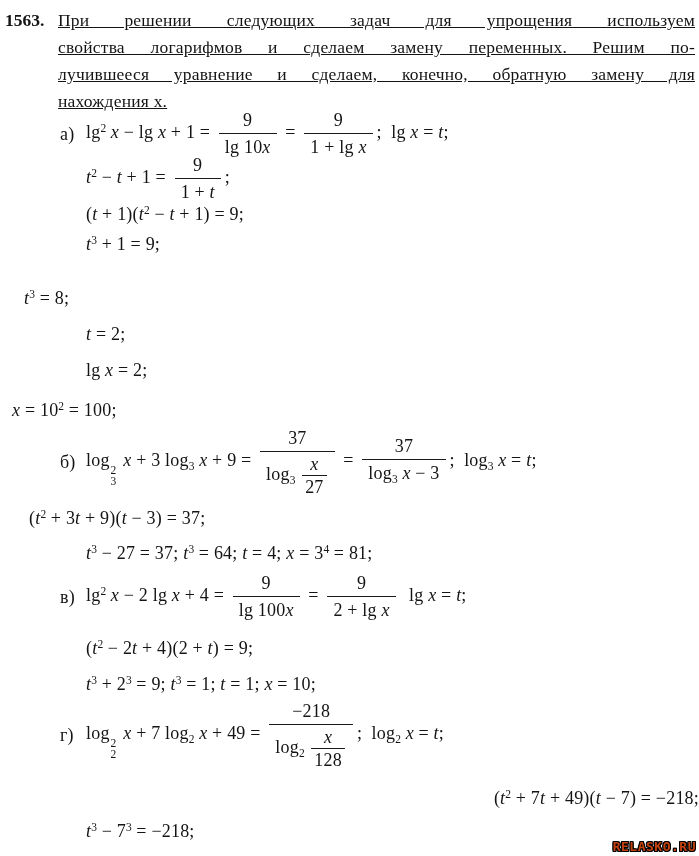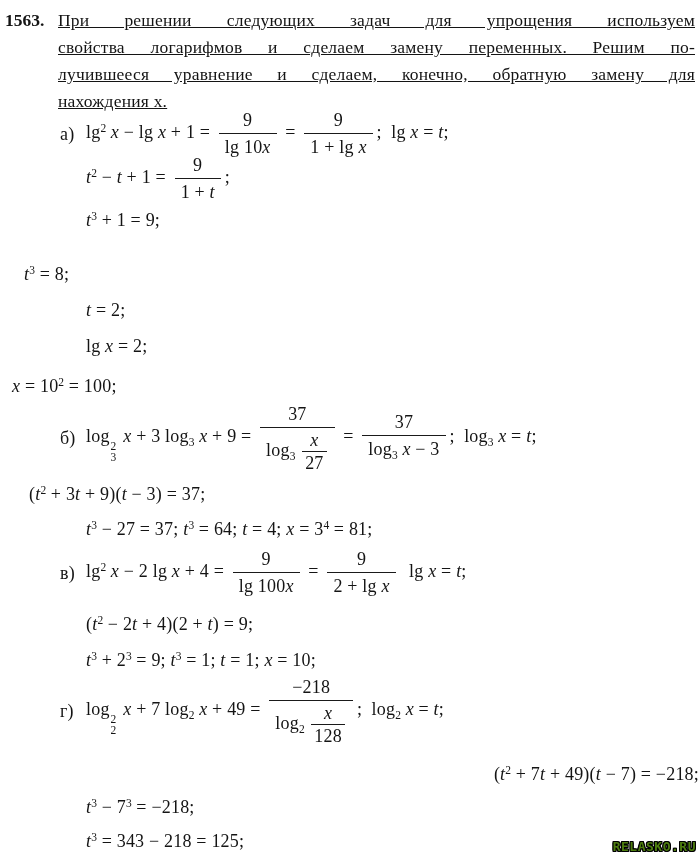--- a/index.html
+++ b/index.html
@@ -88,21 +88,21 @@
   .frac .frac .fden { padding: 1px 3px 0; }
   
   .watermark {
     position: absolute;
     right: 3px;
     bottom: 2px;
     font-family: "DejaVu Sans Mono", monospace;
     font-size: 13px;
     font-weight: 700;
     letter-spacing: 0.5px;
-    color: #4d7c0f;
+    color: #c2410c;
     text-shadow:
       -1px -1px 0 #000, 1px -1px 0 #000,
       -1px 1px 0 #000, 1px 1px 0 #000,
       0 -1px 0 #000, 0 1px 0 #000,
       -1px 0 0 #000, 1px 0 0 #000;
   }
 </style>
 </head>
 <body>
 
@@ -114,20 +114,21 @@
         <div class="stmt-line">При решении следующих задач для упрощения используем</div>
         <div class="stmt-line">свойства логарифмов и сделаем замену переменных. Решим по-</div>
         <div class="stmt-line">лучившееся уравнение и сделаем, конечно, обратную замену для</div>
         <div class="stmt-line">нахождения x.</div>
       </div>
   </div>
 
   <div id="solutions">
       <div class="math-line frac-line" style="margin-top: -6px;"><span class="line-label">а)</span><span class="line-content"><span class="rm">lg</span><span class="sup">2</span><span class="rm"> </span><span class="it">x</span><span class="rm"> − lg </span><span class="it">x</span><span class="rm"> + 1 = </span><span class="frac"><span class="fnum"><span class="rm">9</span></span><span class="fden"><span class="rm">lg 10</span><span class="it">x</span></span></span><span class="rm"> = </span><span class="frac"><span class="fnum"><span class="rm">9</span></span><span class="fden"><span class="rm">1 + lg </span><span class="it">x</span></span></span><span class="rm">;  lg </span><span class="it">x</span><span class="rm"> = </span><span class="it">t</span><span class="rm">;</span></span></div>
       <div class="math-line frac-line" style="margin-top: -4px;"><span class="line-content"><span class="it">t</span><span class="sup">2</span><span class="rm"> − </span><span class="it">t</span><span class="rm"> + 1 = </span><span class="frac"><span class="fnum"><span class="rm">9</span></span><span class="fden"><span class="rm">1 + </span><span class="it">t</span></span></span><span class="rm">;</span></span></div>
+      <div class="math-line" style="margin-top: -6px;"><span class="line-content"><span class="rm">(</span><span class="it">t</span><span class="rm"> + 1)(</span><span class="it">t</span><span class="sup">2</span><span class="rm"> − </span><span class="it">t</span><span class="rm"> + 1) = 9;</span></span></div>
       <div class="math-line" style="margin-top: 0px;"><span class="line-content"><span class="it">t</span><span class="sup">3</span><span class="rm"> + 1 = 9;</span></span></div>
       <div class="math-line" style="margin-top: 24px; padding-left: 24px;"><span class="line-content"><span class="it">t</span><span class="sup">3</span><span class="rm"> = 8;</span></span></div>
       <div class="math-line" style="margin-top: 10px;"><span class="line-content"><span class="it">t</span><span class="rm"> = 2;</span></span></div>
       <div class="math-line" style="margin-top: 10px;"><span class="line-content"><span class="rm">lg </span><span class="it">x</span><span class="rm"> = 2;</span></span></div>
       <div class="math-line" style="margin-top: 10px; padding-left: 12px;"><span class="line-content"><span class="it">x</span><span class="rm"> = 10</span><span class="sup">2</span><span class="rm"> = 100;</span></span></div>
       <div class="math-line frac-line" style="margin-top: 4px;"><span class="line-label">б)</span><span class="line-content"><span class="rm">log</span><span class="ss"><span class="s-sup">2</span><span class="s-sub">3</span></span><span class="rm"> </span><span class="it">x</span><span class="rm"> + 3 log</span><span class="sub">3</span><span class="rm"> </span><span class="it">x</span><span class="rm"> + 9 = </span><span class="frac"><span class="fnum"><span class="rm">37</span></span><span class="fden"><span class="rm">log</span><span class="sub">3</span><span class="rm"> </span><span class="frac"><span class="fnum"><span class="it">x</span></span><span class="fden"><span class="rm">27</span></span></span></span></span><span class="rm"> = </span><span class="frac"><span class="fnum"><span class="rm">37</span></span><span class="fden"><span class="rm">log</span><span class="sub">3</span><span class="rm"> </span><span class="it">x</span><span class="rm"> − 3</span></span></span><span class="rm">;  log</span><span class="sub">3</span><span class="rm"> </span><span class="it">x</span><span class="rm"> = </span><span class="it">t</span><span class="rm">;</span></span></div>
       <div class="math-line" style="margin-top: 4px; padding-left: 29px;"><span class="line-content"><span class="rm">(</span><span class="it">t</span><span class="sup">2</span><span class="rm"> + 3</span><span class="it">t</span><span class="rm"> + 9)(</span><span class="it">t</span><span class="rm"> − 3) = 37;</span></span></div>
       <div class="math-line" style="margin-top: 5px;"><span class="line-content"><span class="it">t</span><span class="sup">3</span><span class="rm"> − 27 = 37; </span><span class="it">t</span><span class="sup">3</span><span class="rm"> = 64; </span><span class="it">t</span><span class="rm"> = 4; </span><span class="it">x</span><span class="rm"> = 3</span><span class="sup">4</span><span class="rm"> = 81;</span></span></div>
       <div class="math-line frac-line" style="margin-top: 6px;"><span class="line-label">в)</span><span class="line-content"><span class="rm">lg</span><span class="sup">2</span><span class="rm"> </span><span class="it">x</span><span class="rm"> − 2 lg </span><span class="it">x</span><span class="rm"> + 4 = </span><span class="frac"><span class="fnum"><span class="rm">9</span></span><span class="fden"><span class="rm">lg 100</span><span class="it">x</span></span></span><span class="rm"> = </span><span class="frac"><span class="fnum"><span class="rm">9</span></span><span class="fden"><span class="rm">2 + lg </span><span class="it">x</span></span></span><span class="rm">  lg </span><span class="it">x</span><span class="rm"> = </span><span class="it">t</span><span class="rm">;</span></span></div>
       <div class="math-line" style="margin-top: 10px;"><span class="line-content"><span class="rm">(</span><span class="it">t</span><span class="sup">2</span><span class="rm"> − 2</span><span class="it">t</span><span class="rm"> + 4)(2 + </span><span class="it">t</span><span class="rm">) = 9;</span></span></div>

